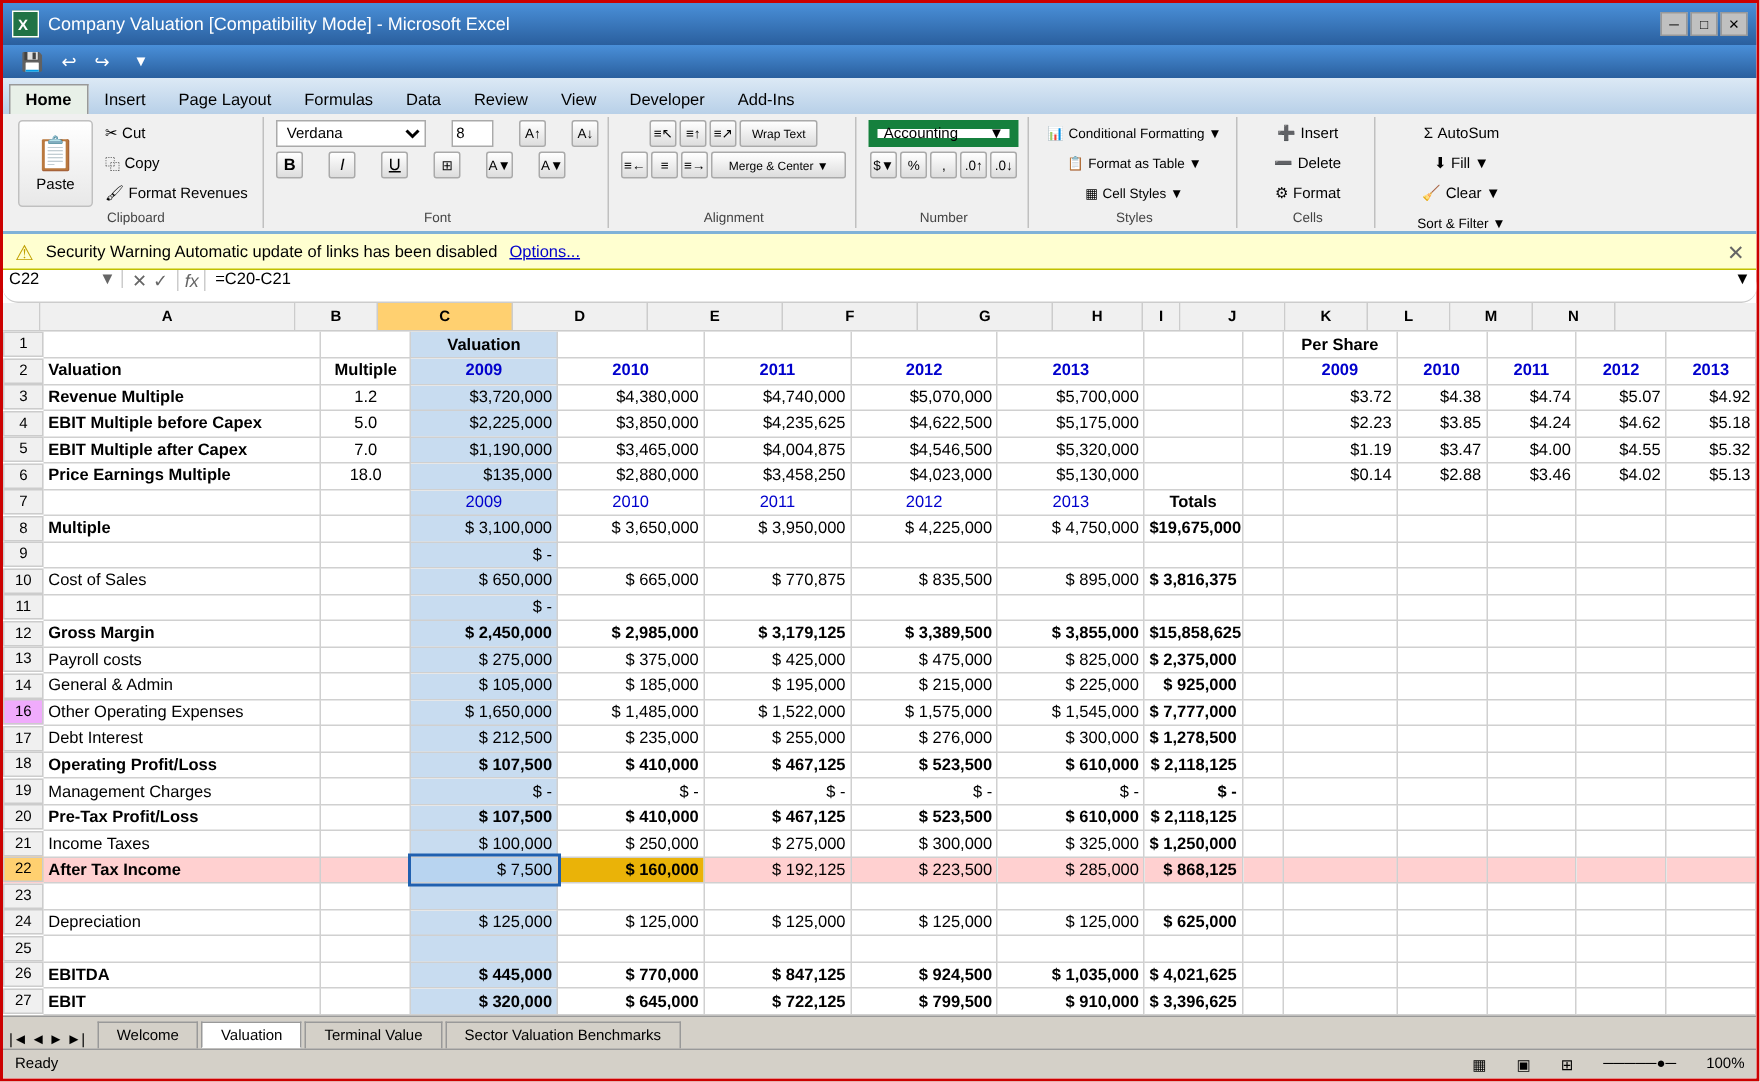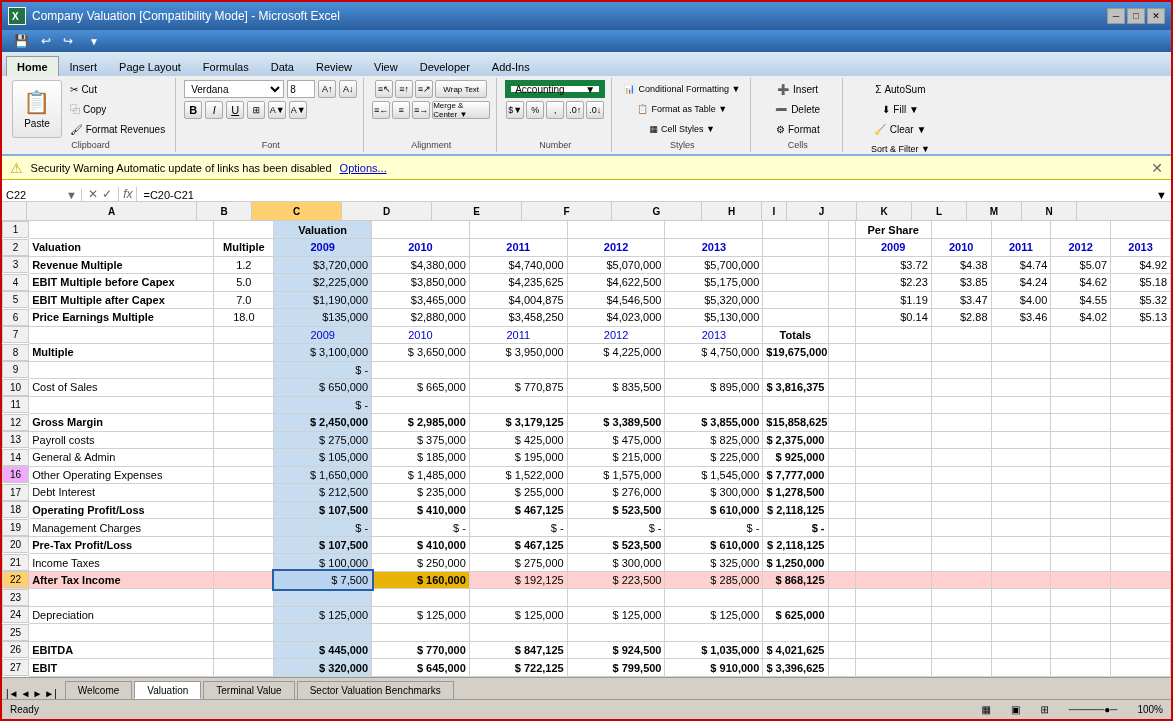--- a/index.html
+++ b/index.html
@@ -111,21 +111,21 @@
     .ribbon-small-btn {
       display: flex;
       align-items: center;
       gap: 3px;
       padding: 1px 4px;
       cursor: pointer;
       font-size: 10px;
       white-space: nowrap;
       height: 18px;
     }
-    .font-row { display: flex; align-items: center; gap: 3px; }
+    .font-row { display: flex; align-items: center; gap: 17px; }
     .font-select {
       border: 1px solid #aaa;
       background: #fff;
       font-size: 10px;
       padding: 0 2px;
       height: 18px;
     }
     .font-size-box {
       width: 28px;
       border: 1px solid #aaa;
@@ -174,25 +174,26 @@
       height: 24px;
       flex-shrink: 0;
     }
     .security-icon { color: #c0a000; font-size: 14px; }
     .security-options { color: #0000cc; cursor: pointer; text-decoration: underline; }
     .security-close { margin-left: auto; cursor: pointer; font-size: 14px; color: #666; }
     
     
     .formula-bar {
       display: flex;
-      align-items: flex-end;
+      align-items: flex-start;
       background: #fff;
       border-bottom: 1px solid #ccc;
       height: 22px;
       flex-shrink: 0;
+      border-radius: 10px;
     }
     .name-box {
       width: 80px;
       border-right: 1px solid #ccc;
       padding: 0 4px;
       font-size: 11px;
       display: flex;
       align-items: center;
     }
     .name-box-dropdown { cursor: pointer; color: #666; margin-left: auto; }
@@ -465,21 +466,21 @@
         <div style="display:flex; gap:2px;">
           <div class="fmt-btn" style="font-size:9px;">≡↖</div>
           <div class="fmt-btn" style="font-size:9px;">≡↑</div>
           <div class="fmt-btn" style="font-size:9px;">≡↗</div>
           <div class="fmt-btn" style="font-size:8px; width:52px;">Wrap Text</div>
         </div>
         <div style="display:flex; gap:2px;">
           <div class="fmt-btn" style="font-size:9px;">≡←</div>
           <div class="fmt-btn" style="font-size:9px;">≡</div>
           <div class="fmt-btn" style="font-size:9px;">≡→</div>
-          <div class="fmt-btn" style="font-size:8px; width:58px;">Merge &amp; Center ▼</div>
+          <div class="fmt-btn" style="font-size:8px; width:90px;">Merge &amp; Center ▼</div>
         </div>
       </div>
       <div class="ribbon-group-label">Alignment</div>
     </div>
 
     <div class="ribbon-group" style="min-width:100px;">
       <div class="ribbon-group-content" style="flex-direction:column; gap:3px;">
         <div class="number-format-box">
           <span>Accounting</span>
           <span class="number-format-dropdown">▼</span>

